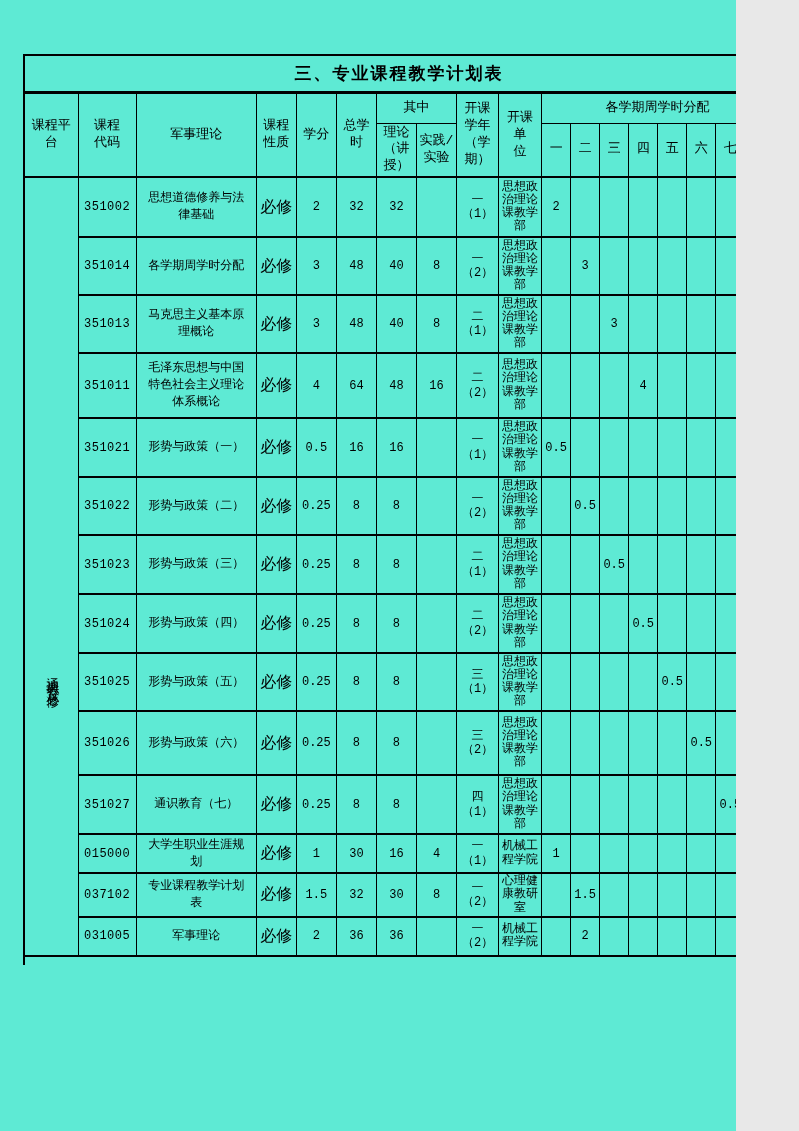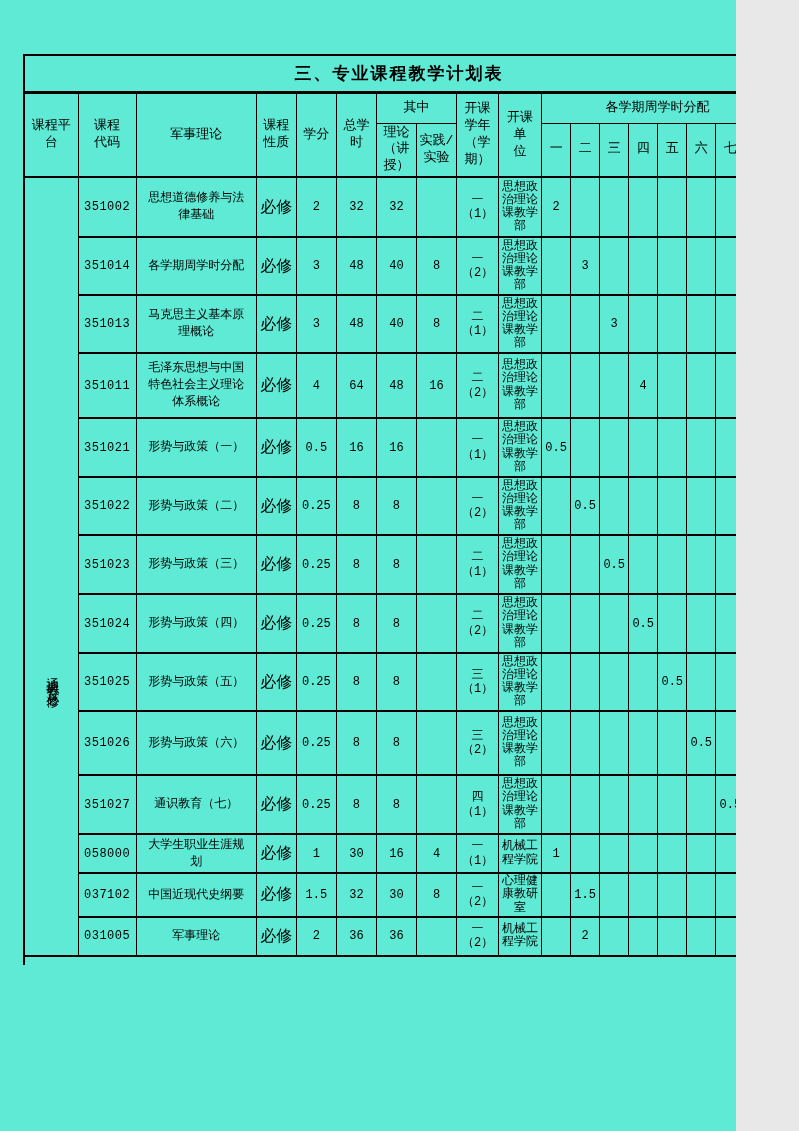--- a/index.html
+++ b/index.html
@@ -332,42 +332,42 @@
     <td class="c-week"></td>
     <td class="c-week"></td>
     <td class="c-week"></td>
     <td class="c-week"></td>
     <td class="c-week"></td>
     <td class="c-week"></td>
     <td class="c-week">0.5</td>
     <td class="c-week"></td>
   </tr>
           <tr style="height: 39px;">
-    <td class="c-code">058000</td>
+    <td class="c-code">015000</td>
     <td class="c-name">大学生职业生涯规划</td>
     <td class="c-nature">必修</td>
     <td class="c-num">1</td>
     <td class="c-num">30</td>
     <td class="c-num">16</td>
     <td class="c-num">4</td>
     <td class="c-term">一
 （1）</td>
     <td class="c-unit">机械工程学院</td>
     <td class="c-week">1</td>
     <td class="c-week"></td>
     <td class="c-week"></td>
     <td class="c-week"></td>
     <td class="c-week"></td>
     <td class="c-week"></td>
     <td class="c-week"></td>
     <td class="c-week"></td>
   </tr>
           <tr style="height: 40px;">
     <td class="c-code">037102</td>
-    <td class="c-name">中国近现代史纲要</td>
+    <td class="c-name">专业课程教学计划表</td>
     <td class="c-nature">必修</td>
     <td class="c-num">1.5</td>
     <td class="c-num">32</td>
     <td class="c-num">30</td>
     <td class="c-num">8</td>
     <td class="c-term">一
 （2）</td>
     <td class="c-unit">心理健康教研室</td>
     <td class="c-week"></td>
     <td class="c-week">1.5</td>

